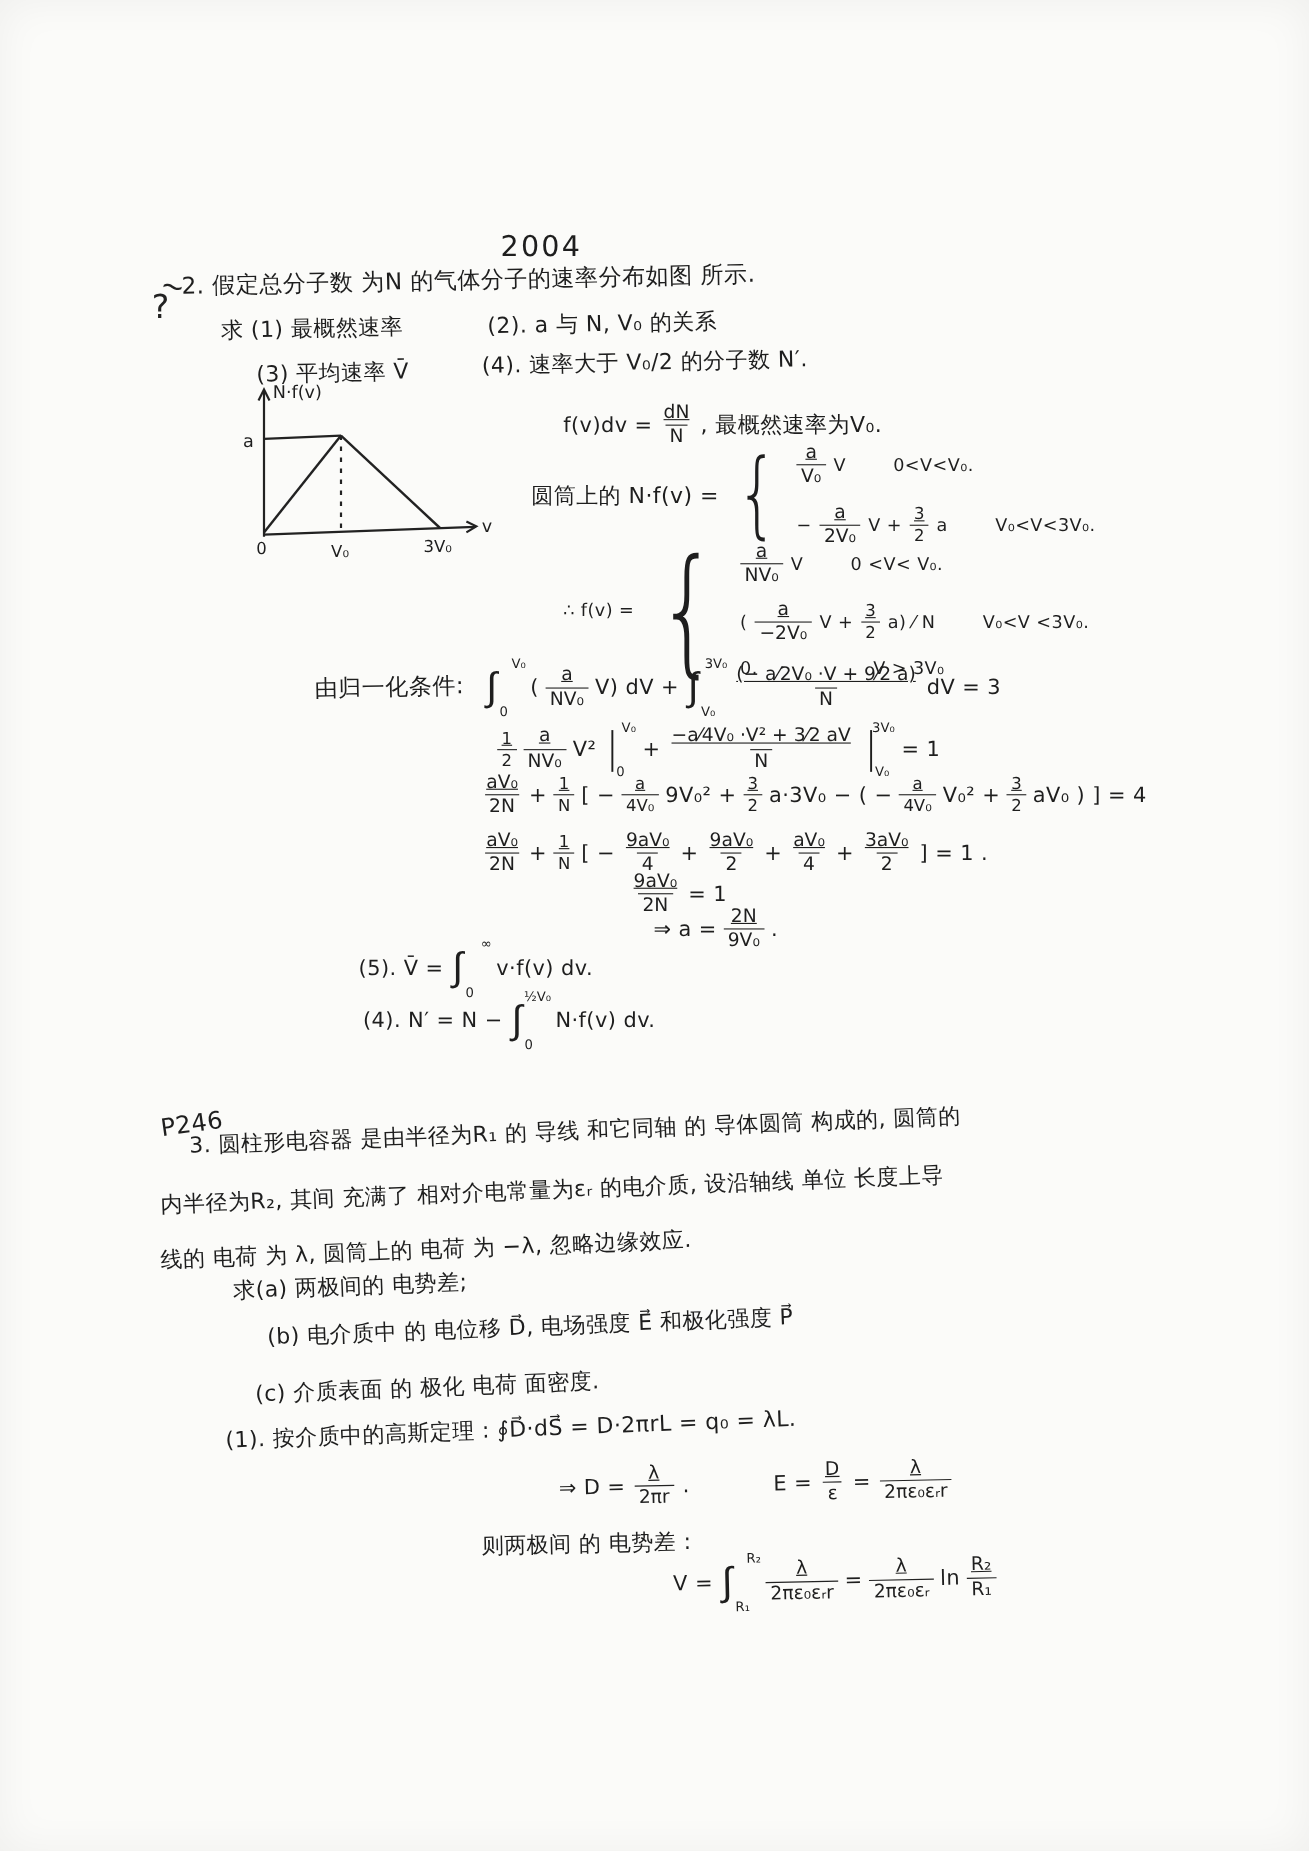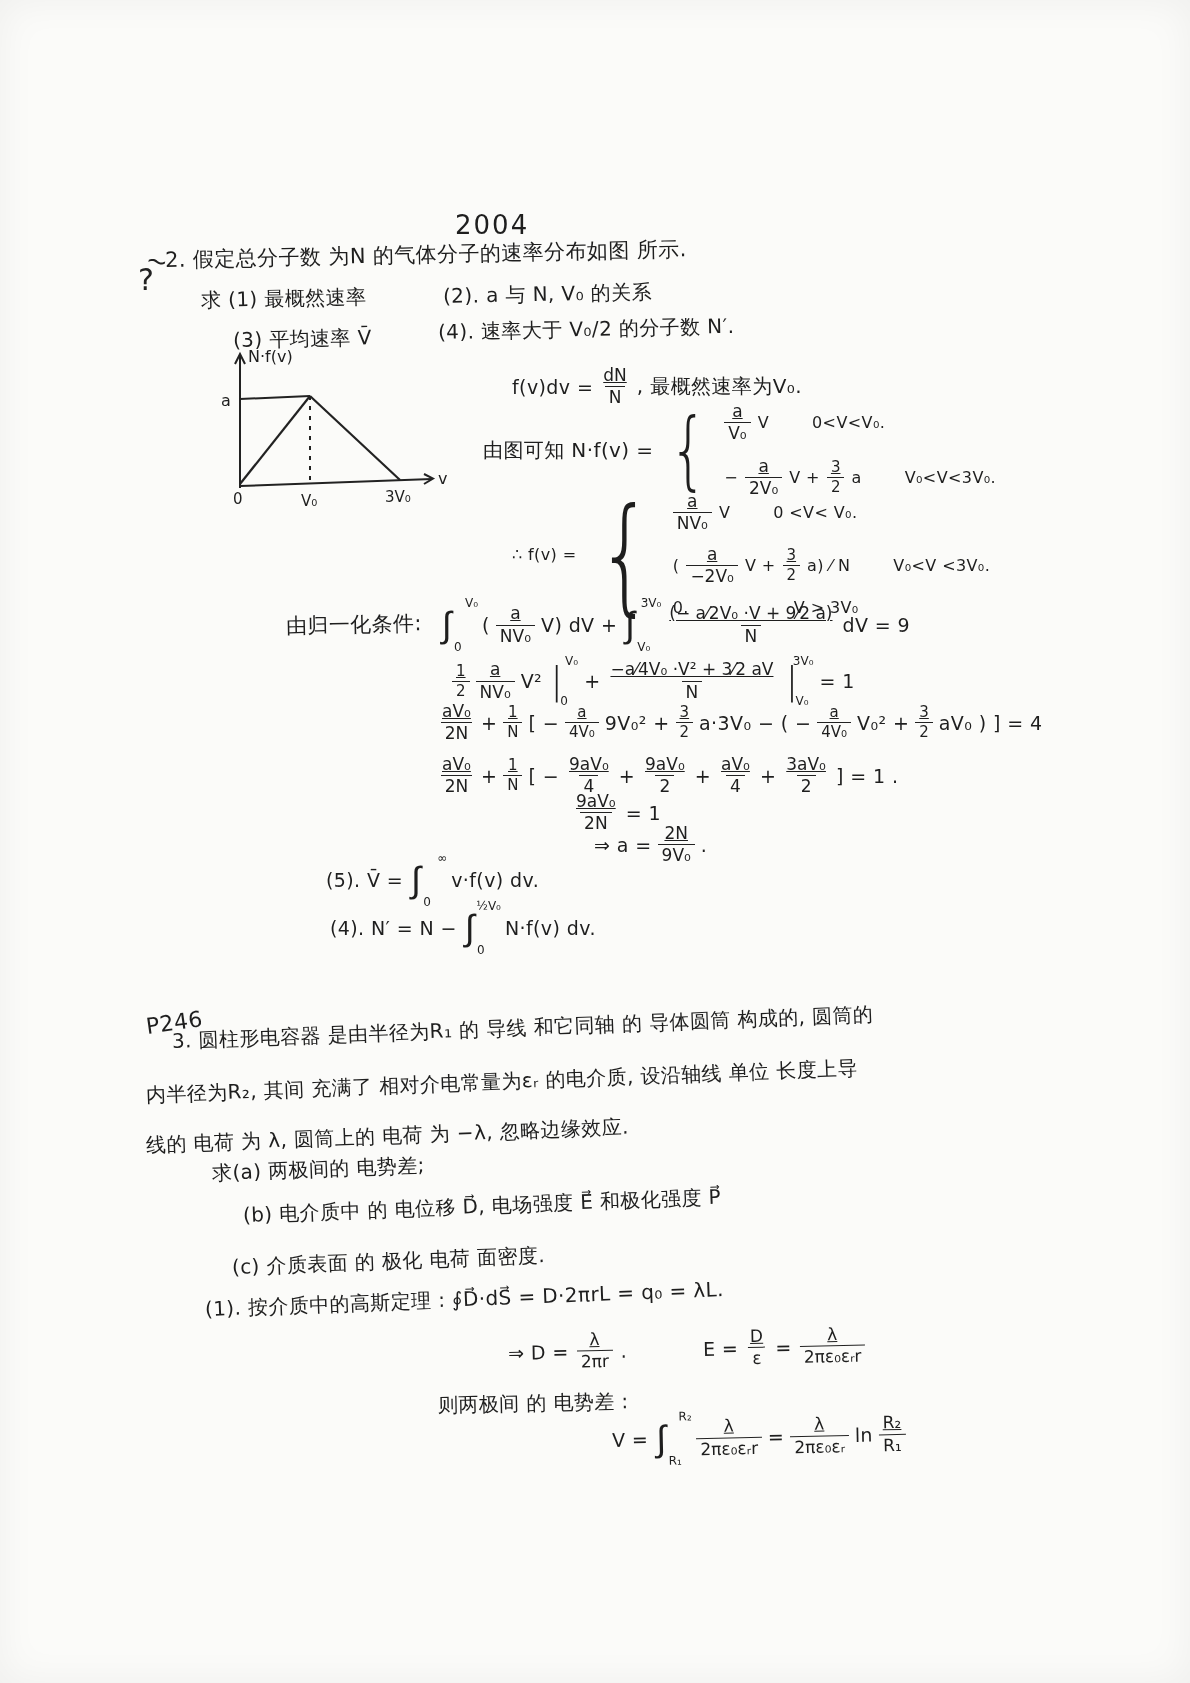--- a/index.html
+++ b/index.html
@@ -81,21 +81,21 @@
   <div class="abs eq" style="left:512px;top:366px;">
     <span class="hw">f(v)dv =</span>
     <span class="frac">
         <span class="num">dN</span>
         <span class="den">N</span>
       </span>
     <span class="hw cn">,   最概然速率为V₀.</span>
   </div>
 
   <div class="abs cases" style="left:483px;top:402px;">
-    <span class="hw cn">由图可知   N·f(v) =</span>
+    <span class="hw cn">圆筒上的   N·f(v) =</span>
     <span class="brace b2">{</span>
     <span class="rows g2">
       <span class="row">
         <span class="frac">
             <span class="num">a</span>
             <span class="den">V₀</span>
           </span>
         <span class="hw">V</span>
         <span class="hw cond">0&lt;V&lt;V₀.</span>
       </span>
@@ -165,21 +165,21 @@
     <span class="hw">V) dV    +</span>
     <span class="intwrap">
         <span class="isign">∫</span>
         <span class="isup">3V₀</span>
         <span class="isub">V₀</span>
       </span>
     <span class="frac">
         <span class="num">(− a⁄2V₀ ·V + 9⁄2 a)</span>
         <span class="den">N</span>
       </span>
-    <span class="hw">dV = 9</span>
+    <span class="hw">dV = 3</span>
   </div>
 
   <div class="abs eq" style="left:452px;top:656px;">
     <span class="frac small">
         <span class="num">1</span>
         <span class="den">2</span>
       </span>
     <span class="frac">
         <span class="num">a</span>
         <span class="den">NV₀</span>

